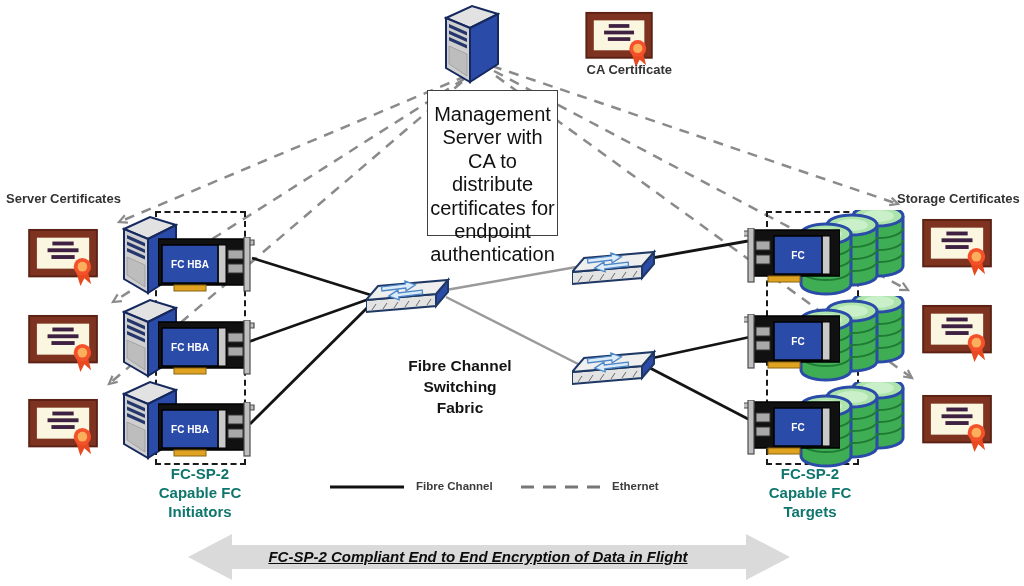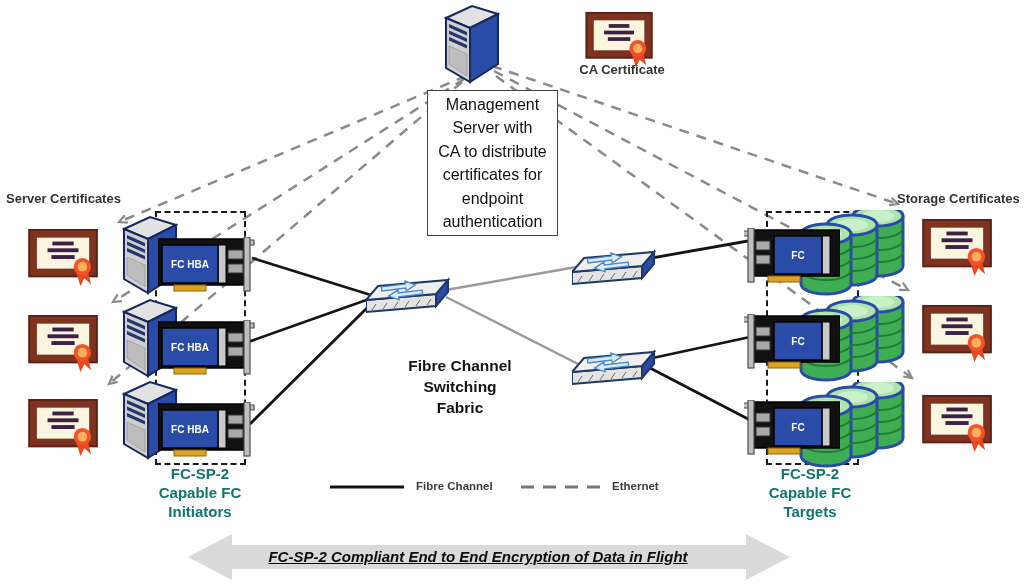--- a/index.html
+++ b/index.html
@@ -2,21 +2,21 @@
 <html><head>
 <meta charset="utf-8">
 <style>
   html,body{margin:0;padding:0;background:#fff;}
   #canvas{position:relative;width:1024px;height:586px;background:#ffffff;overflow:hidden;
           font-family:"Liberation Sans",sans-serif;color:#111;}
   .abs{position:absolute;}
   .z1{z-index:1}.z2{z-index:2}.z3{z-index:3}.z4{z-index:4}
   .dashed-rect{border:2.5px dashed #1a1a1a;}
   .mgmt-box{background:#fff;border:1.5px solid #404040;text-align:center;
-            font-size:16px;line-height:23.4px;padding-top:2px;box-sizing:border-box;}
+            font-size:20px;line-height:23.4px;padding-top:12px;box-sizing:border-box;}
   .biglabel{font-weight:bold;font-size:15px;line-height:19px;text-align:center;color:#0f766e;}
   .fablabel{font-weight:bold;font-size:15.5px;line-height:21px;text-align:center;color:#141414;}
   .certlabel{font-weight:bold;font-size:13px;color:#333;}
   .leglabel{font-weight:bold;font-size:11.5px;color:#3c3c3c;}
   .banner-text{font-size:15px;font-weight:bold;font-style:italic;text-decoration:underline;
                text-align:center;color:#0c0c0c;}
   svg text{font-family:"Liberation Sans",sans-serif;}
 </style>
 </head>
 <body>
@@ -141,21 +141,21 @@
 
   <div class="abs z2 dashed-rect" style="left:155px;top:211px;width:87px;height:250px"></div>
   <div class="abs z2 dashed-rect" style="left:766px;top:211px;width:89px;height:250px"></div>
 
   <svg class="abs z3" style="left:444px;top:2px" width="56" height="82">
       <use href="#sym-tower"></use>
     </svg>
   <svg class="abs z3" style="left:583px;top:11px" width="74" height="58">
       <use href="#sym-cert"></use>
     </svg>
-  <div class="abs z4 certlabel" style="left:572px;top:62px;width:100px;text-align:center">CA Certificate</div>
+  <div class="abs z4 certlabel" style="left:572px;top:62px;width:100px;text-align:right">CA Certificate</div>
 
   <div class="abs z3 mgmt-box" style="left:427px;top:90px;width:131px;height:146px">
     <div>Management</div>
     <div>Server with</div>
     <div>CA to distribute</div>
     <div>certificates for</div>
     <div>endpoint</div>
     <div>authentication</div>
   </div>
 

